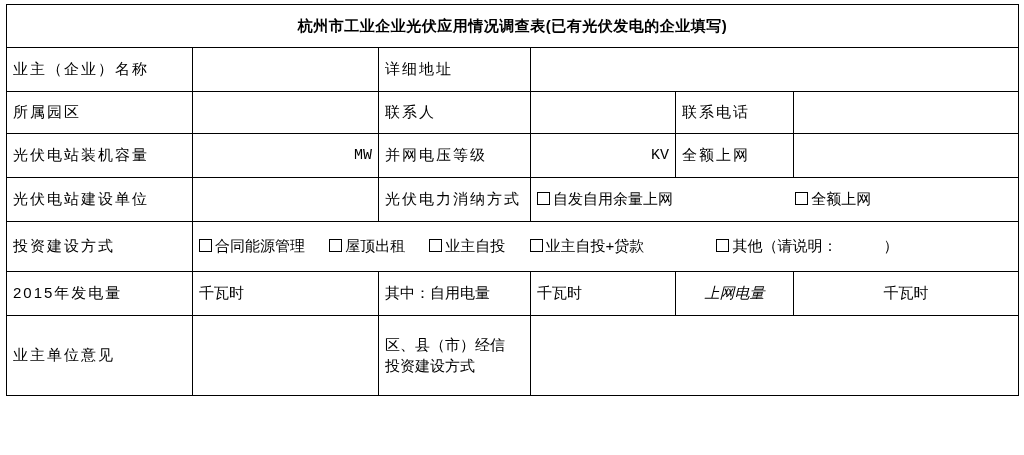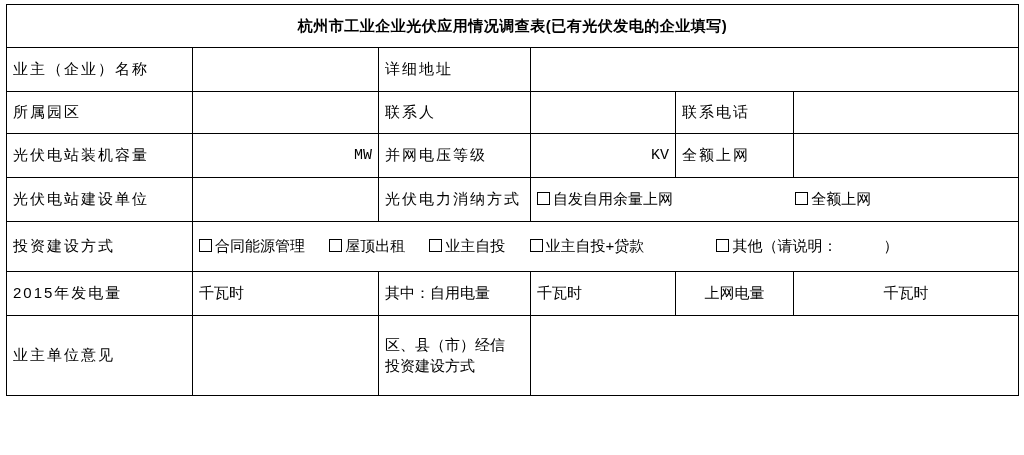--- a/index.html
+++ b/index.html
@@ -36,21 +36,21 @@
   }
   .title-cell {
     border: 1px solid #000000;
     text-align: center;
     font-weight: bold;
     font-size: 23px;
     letter-spacing: 0.5px;
     height: 42px;
     padding: 0 !important;
   }
-  .ctr { text-align: center; }
+  .ctr { text-align: center; font-style: italic; }
   .lft { text-align: left; }
   .label-sparse {
     text-align: left;
     letter-spacing: 2px;
   }
   .blank { background: #ffffff; }
   .unit-mw {
     text-align: right;
     font-family: Liberation Mono, monospace;
     font-size: 14px;

